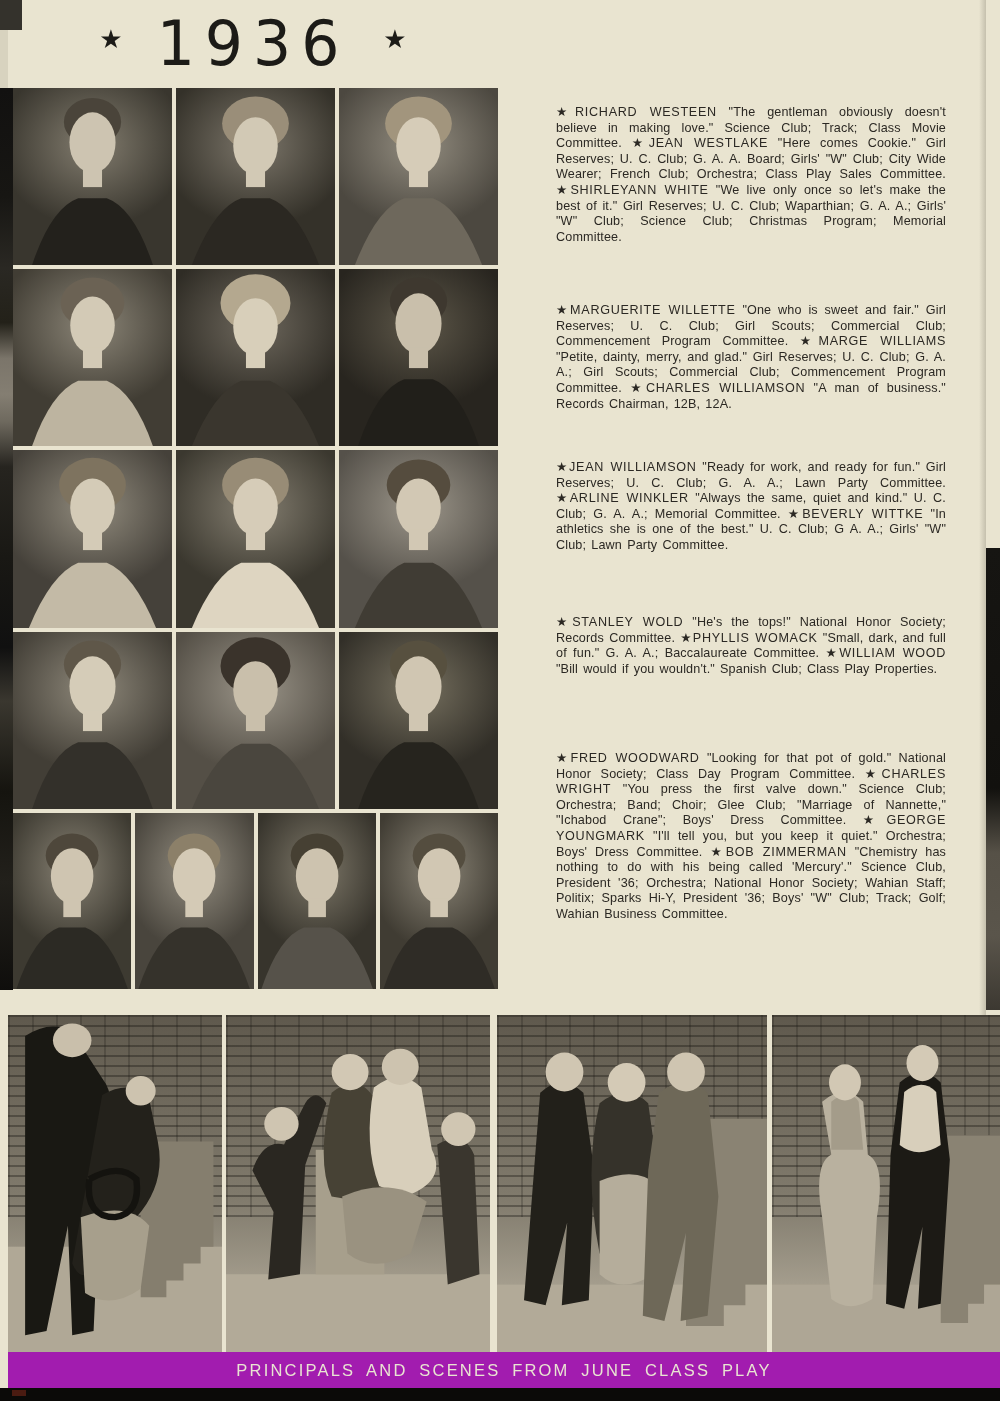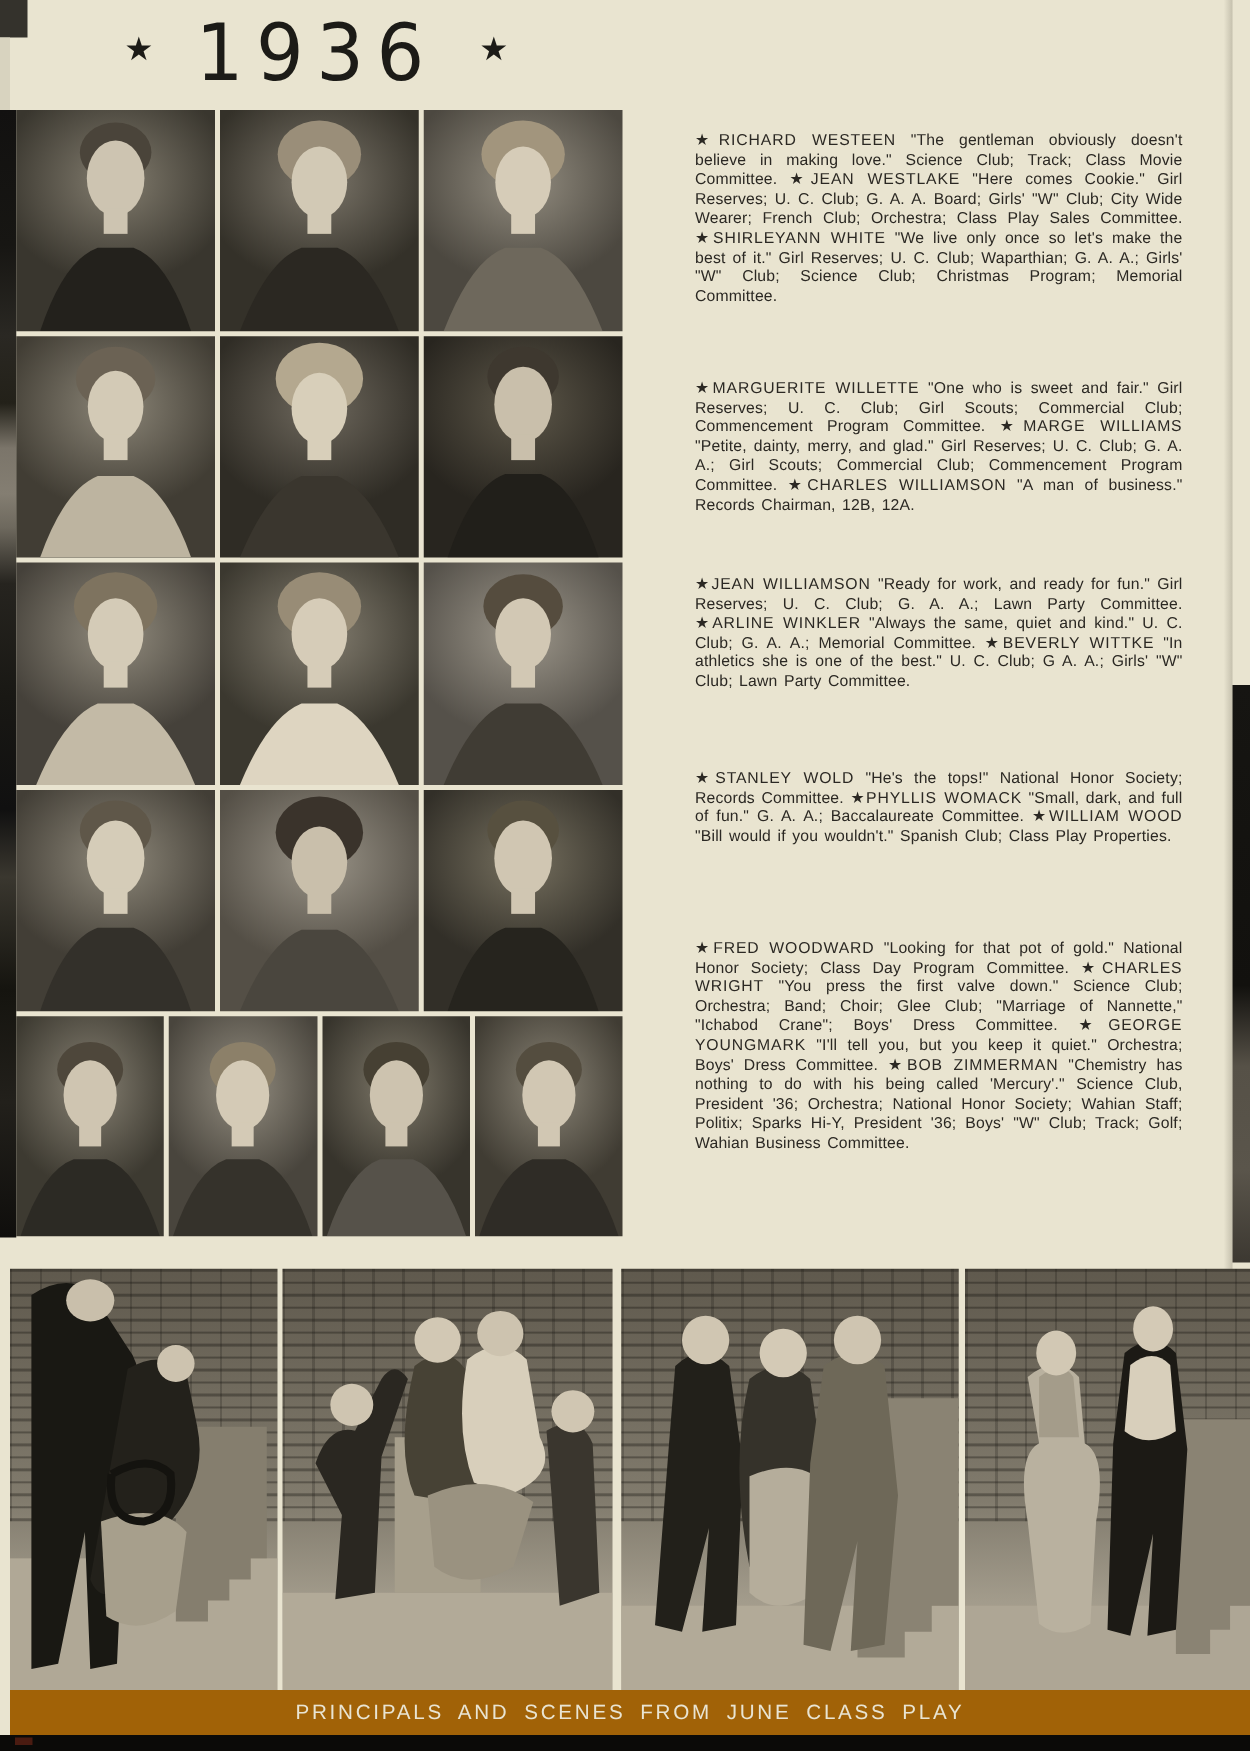--- a/index.html
+++ b/index.html
@@ -58,21 +58,21 @@
     background:
       repeating-linear-gradient(0deg, rgba(20,18,14,.35) 0 2px, rgba(0,0,0,0) 2px 10px),
       repeating-linear-gradient(90deg, rgba(20,18,14,.22) 0 2px, rgba(0,0,0,0) 2px 24px); }
   .scene svg { position:absolute; inset:0; width:100%; height:100%; }
   .s1 { left:8px;   width:214px; }
   .s2 { left:226px; width:264px; }
   .s3 { left:497px; width:270px; }
   .s4 { left:772px; width:228px; }
   
   .caption-bar { position:absolute; left:8px; top:1352px; width:992px; height:36px;
-    background:#a16207; display:flex; align-items:center; justify-content:center; }
+    background:#a21caf; display:flex; align-items:center; justify-content:center; }
   .caption-bar span { color:#e9e4d2; font-size:16.5px; letter-spacing:2.2px; word-spacing:5px; }
   .bottom-strip { position:absolute; left:0; top:1388px; width:1000px; height:13px; background:#0b0a08; }
   .bottom-mark { position:absolute; left:12px; top:1390px; width:14px; height:6px; background:#5a1f14; opacity:.8; }
 </style>
 </head>
 <body>
 
 <div class="page">
 
   <div class="edge-left-top"></div>

